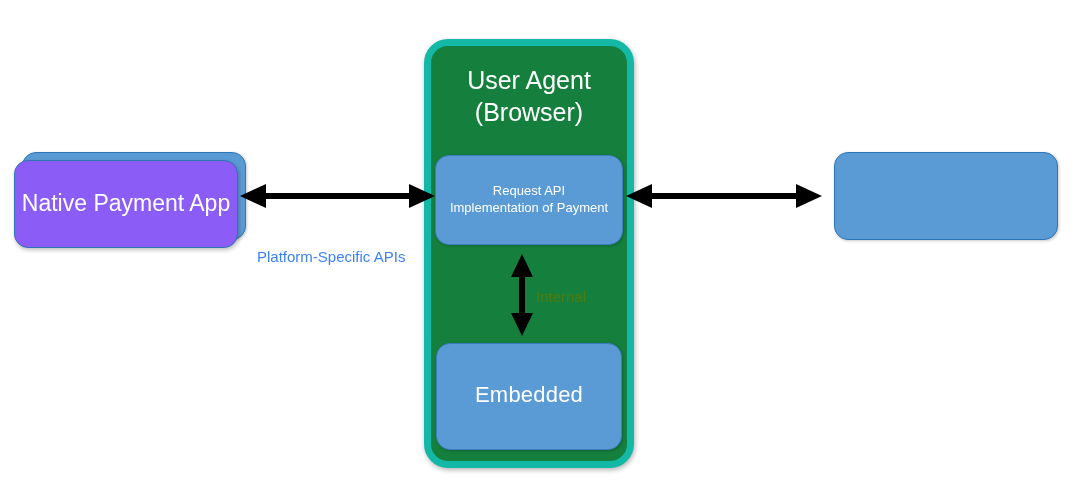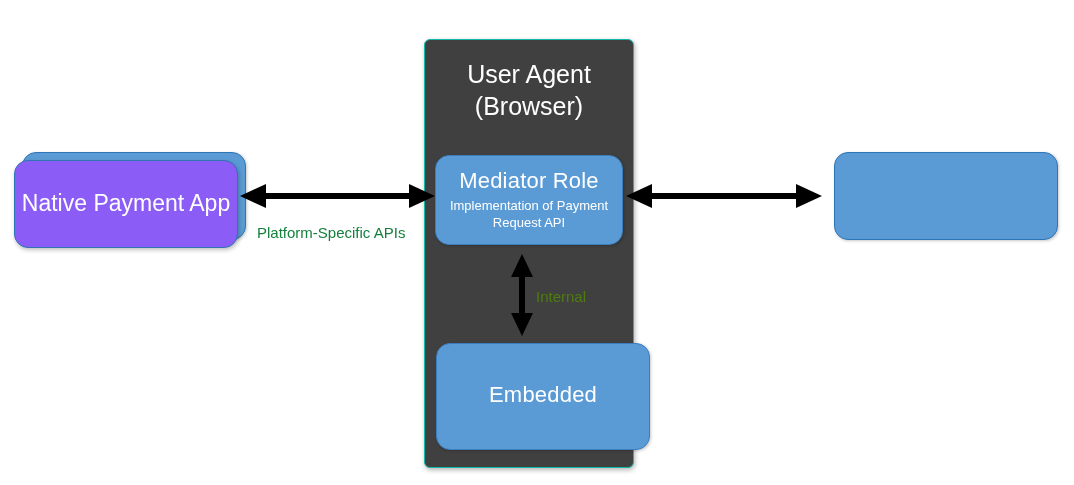--- a/index.html
+++ b/index.html
@@ -49,23 +49,23 @@
     border: 1px solid #2E75B6;
     border-radius: 14px;
     box-shadow: 1px 2px 4px rgba(0,0,0,0.25);
     font-size: 23px;
   }
 
   
   .green-box {
     position: absolute;
     box-sizing: border-box;
-    background: #404040;
-    border: 1px solid #14b8a6;
-    border-radius: 6px;
+    background: #15803d;
+    border: 7px solid #14b8a6;
+    border-radius: 24px;
     box-shadow: 1px 2px 5px rgba(0,0,0,0.3);
   }
   .green-title {
     position: absolute;
     left: 0;
     right: 0;
     top: 18px;
     text-align: center;
     color: #ffffff;
     font-size: 25px;
@@ -95,23 +95,24 @@
     height: 28px;
     display: block;
   }
   .arrow-v {
     position: absolute;
     width: 28px;
     display: block;
   }
   .edge-label {
     position: absolute;
-    color: #15803d;
+    color: #3b82f6;
     font-size: 15px;
     white-space: nowrap;
+    margin-top: 24px;
   }
   .edge-label-v {
     position: absolute;
     color: #4d7c0f;
     font-size: 15px;
     white-space: nowrap;
   }
 </style>
 </head>
 <body>
@@ -126,28 +127,27 @@
   <div class="stack-back" style="left:834px; top:152px; width:224px; height:88px;"></div>
 
   <div class="green-box" style="left:424px; top:39px; width:210px; height:429px;">
     <div class="green-title">
       <div>User Agent</div>
       <div>(Browser)</div>
     </div>
   </div>
 
   <div class="node inner-card" style="left:435px; top:155px; width:188px; height:90px;">
-    <div class="inner-title">Mediator  Role</div>
     <div class="inner-sub">
+      <div>Request API</div>
       <div>Implementation of Payment</div>
-      <div>Request API</div>
     </div>
   </div>
 
-  <div class="node inner-card" style="left:436px; top:343px; width:214px; height:107px;">
+  <div class="node inner-card" style="left:436px; top:343px; width:186px; height:107px;">
     <div class="inner-title">
       <div>Embedded</div>
     </div>
   </div>
 
   <svg class="arrow-h" style="left:240px; top:182px; width:195px; height:28px;" viewBox="0 0 195 28" xmlns="http://www.w3.org/2000/svg">
     <polygon points="0,14 26,2 26,26" fill="#000000"></polygon>
     <polygon points="195,14 169,2 169,26" fill="#000000"></polygon>
     <rect x="24" y="11" width="147" height="6" fill="#000000"></rect>
   </svg>

